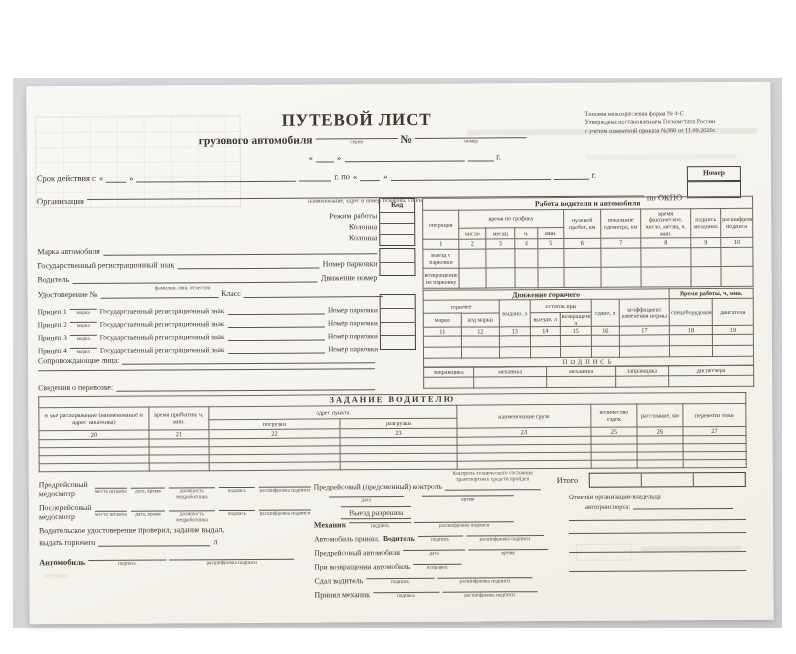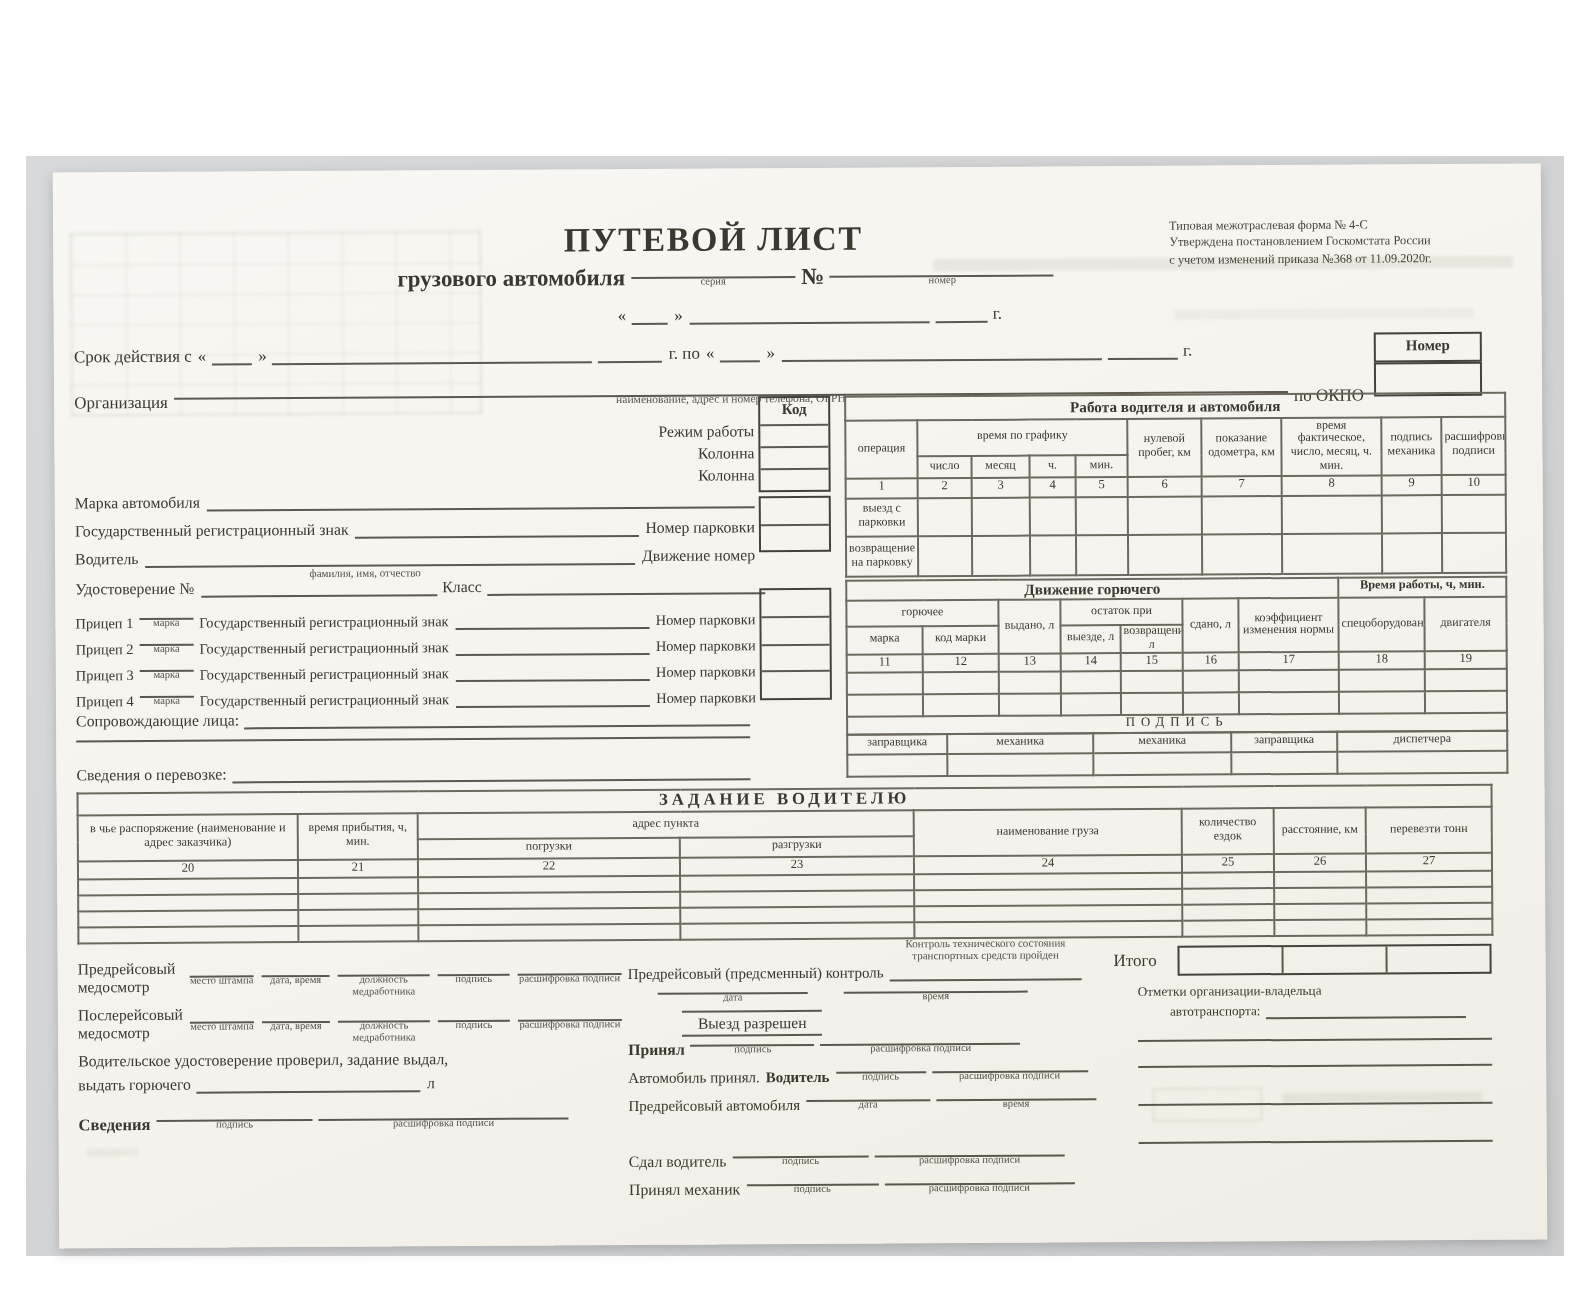--- a/index.html
+++ b/index.html
@@ -516,21 +516,21 @@
           <span class="s">расшифровка подписи</span>
         </span>
     </div>
     <div class="abs" style="left:10px;top:440px;font-size:7.9px;">Водительское удостоверение проверил, задание выдал,</div>
     <div class="ln" style="left:10px;top:452px;font-size:7.9px;">
       <span>выдать горючего</span>
       <span class="b" style="width:112px;"></span>
       <span>л</span>
     </div>
     <div class="ln" style="left:10px;top:466px;font-size:8.3px;">
-      <span class="bt">Сведения</span>
+      <span class="bt">Автомобиль</span>
       <span class="fld" style="width:78px;">
           <span class="b"></span>
           <span class="s">подпись</span>
         </span>
       <span class="fld" style="width:125px;">
           <span class="b"></span>
           <span class="s">расшифровка подписи</span>
         </span>
     </div>
 
@@ -547,21 +547,21 @@
           <span class="b"></span>
           <span class="s">дата</span>
         </span>
       <span class="fld" style="width:92px;">
           <span class="b"></span>
           <span class="s">время</span>
         </span>
     </div>
     <div class="abs" style="left:312px;top:417px;"><span class="sand">Выезд разрешен</span></div>
     <div class="ln" style="left:285px;top:430px;font-size:7.9px;">
-      <span class="bt">Принял</span>
+      <span class="bt">Механик</span>
       <span class="fld" style="width:62px;">
           <span class="b"></span>
           <span class="s">подпись</span>
         </span>
       <span class="fld" style="width:100px;">
           <span class="b"></span>
           <span class="s">расшифровка подписи</span>
         </span>
     </div>
     <div class="ln" style="left:285px;top:444px;font-size:7.5px;">
@@ -580,20 +580,27 @@
       <span>Предрейсовый автомобиля</span>
       <span class="fld" style="width:62px;">
           <span class="b"></span>
           <span class="s">дата</span>
         </span>
       <span class="fld" style="width:80px;">
           <span class="b"></span>
           <span class="s">время</span>
         </span>
     </div>
+    <div class="ln" style="left:285px;top:472px;font-size:7.5px;">
+      <span>При возвращении автомобиль</span>
+      <span class="fld" style="width:48px;">
+          <span class="b"></span>
+          <span class="s">исправен</span>
+        </span>
+    </div>
     <div class="ln" style="left:285px;top:486px;font-size:7.9px;">
       <span>Сдал водитель</span>
       <span class="fld" style="width:68px;">
           <span class="b"></span>
           <span class="s">подпись</span>
         </span>
       <span class="fld" style="width:95px;">
           <span class="b"></span>
           <span class="s">расшифровка подписи</span>
         </span>

